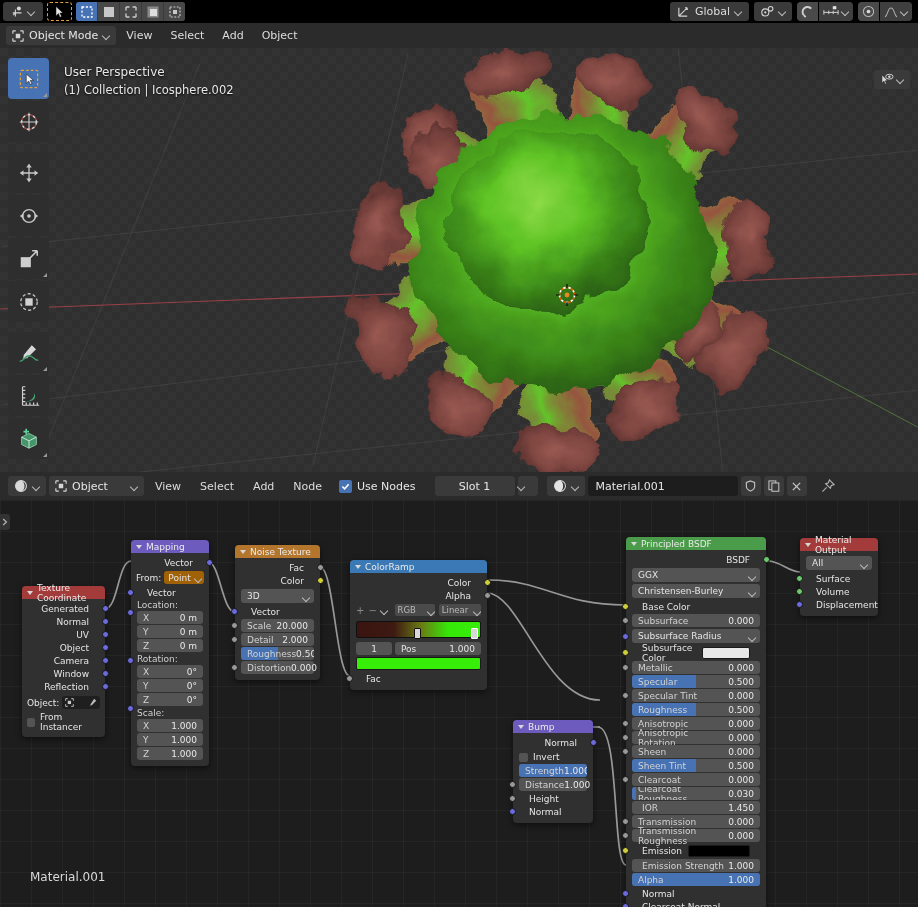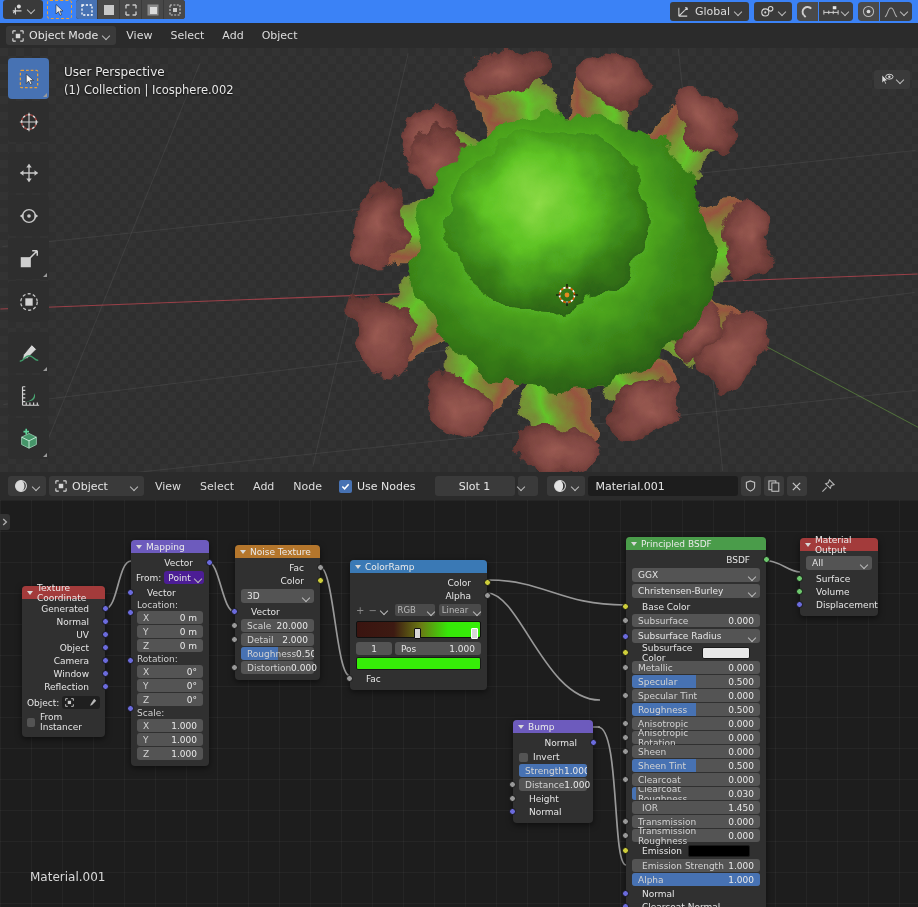--- a/index.html
+++ b/index.html
@@ -8,21 +8,21 @@
     width:918px; height:907px; overflow:hidden;
     font-family:"DejaVu Sans", sans-serif;
     font-size:11px; color:#e5e5e5;
     -webkit-font-smoothing:antialiased;
   }
   .app{ position:relative; width:918px; height:907px; }
 
   
   .topbar{
     position:absolute; left:0; top:0; width:918px; height:23px;
-    background:#3b82f6; display:flex; align-items:flex-start; padding-left:3px; gap:4px;
+    background:#000000; display:flex; align-items:center; padding-left:3px; gap:4px;
   }
   .tb-btn{
     height:19px; background:#3a3a3a; border-radius:3px;
     display:flex; align-items:center; justify-content:center;
     padding:0 4px; gap:3px; cursor:pointer;
   }
   .tb-group{ display:flex; background:#3a3a3a; border-radius:3px; overflow:hidden; height:19px;}
   .tb-seg{ width:21px; height:19px; display:flex;align-items:center;justify-content:center; background:#484848; cursor:pointer;}
   .tb-seg.on{ background:#4772b3; }
   .tb-seg + .tb-seg{ margin-left:1px; }
@@ -595,21 +595,21 @@
         <span class="tri"></span>
         <span>Mapping</span>
       </div>
       <div class="nbody">
         <div class="row right">
             <span>Vector</span>
             <span class="sock r" style="background:#6b6bdd;top:3px;"></span>
           </div>
         <div style="display:flex;align-items:center;gap:3px;padding:2px 5px;">
           <span style="font-size:9px;">From:</span>
-          <div style="flex:1;height:13px;background:#4c1d95;border-radius:3px;display:flex;align-items:center;justify-content:space-between;padding:0 4px;font-size:9px;">
+          <div style="flex:1;height:13px;background:#a16207;border-radius:3px;display:flex;align-items:center;justify-content:space-between;padding:0 4px;font-size:9px;">
             <span>Point</span>
             <span class="chev" style="width:5px;height:5px;"></span>
           </div>
         </div>
         <div class="row">
             <span class="sock l" style="background:#6b6bdd;top:3px;"></span>
             <span>Vector</span>
           </div>
         <div class="sec">Location:</div>
         <div class="fld">

